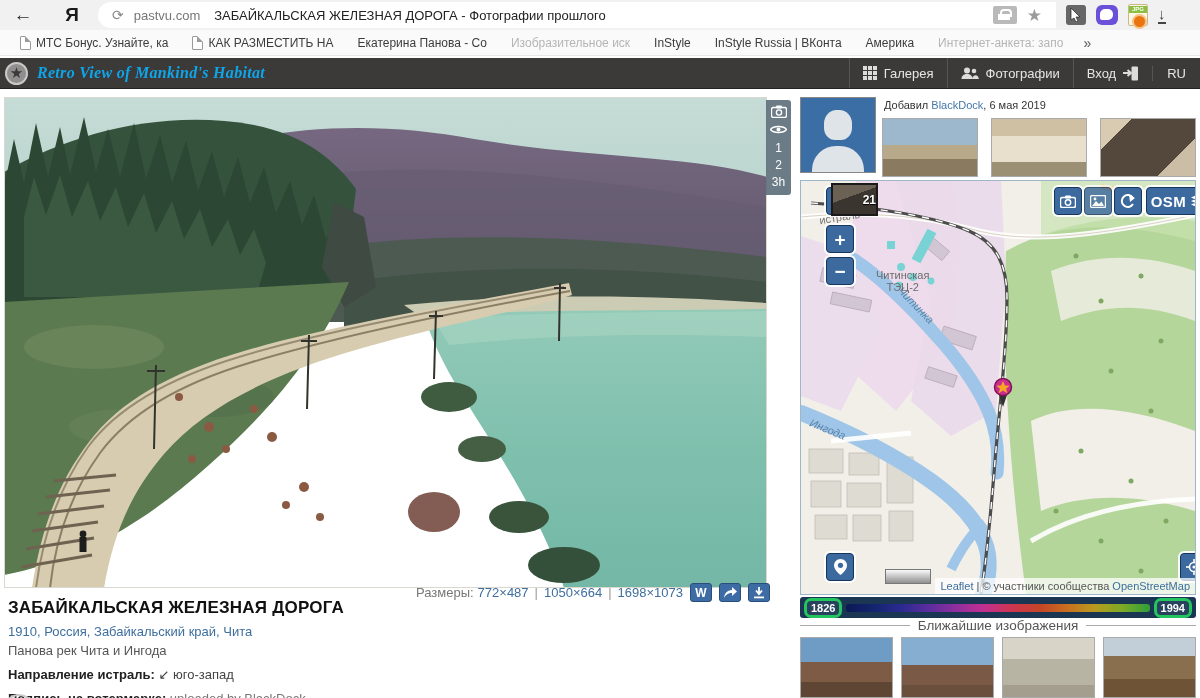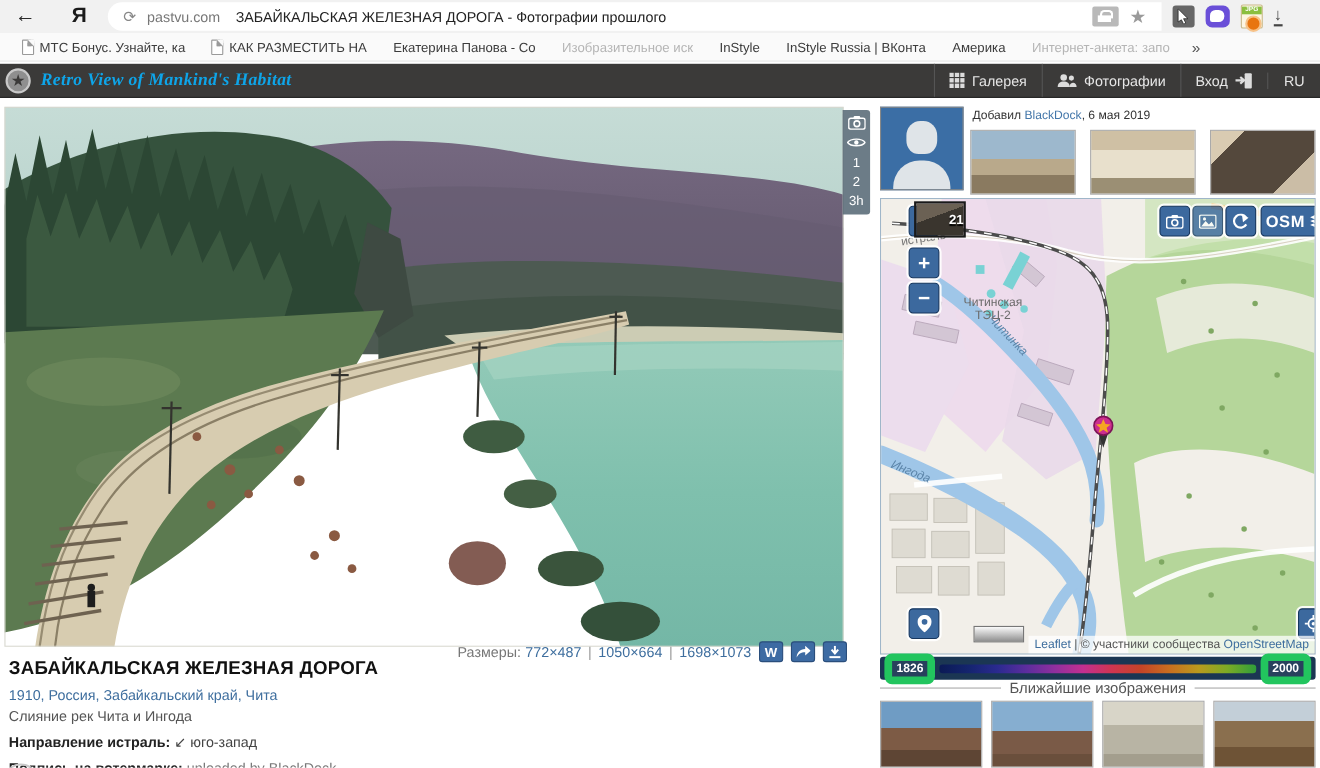--- a/index.html
+++ b/index.html
@@ -118,21 +118,21 @@
   .water-label { position:absolute; font-size:11px; font-style:italic; color:#5b84a8; }
   .attribution { position:absolute; right:0; bottom:0; background:rgba(255,255,255,.75); font-size:11px;
                  color:#555; padding:2px 5px; white-space:nowrap; }
   .attribution a { color:#3e6e9e; text-decoration:none; }
   .scalebox { position:absolute; left:84px; bottom:10px; width:46px; height:15px;
               background:linear-gradient(180deg,#fafafa,#8f8f8f); border:1px solid #777; }
 
   
   .yearbar { position:absolute; left:800px; top:597px; width:396px; height:21px; background:#1b3653;
              border-radius:3px; display:flex; align-items:center; padding:0 4px; gap:4px; }
-  .yearbadge { border:7px solid #22c55e; border-radius:7px; color:#fff; font-weight:bold; font-size:11px;
+  .yearbadge { border:3px solid #22c55e; border-radius:7px; color:#fff; font-weight:bold; font-size:11px;
                padding:0 4px; line-height:14px; background:rgba(255,255,255,.06); }
   .yeargrad { flex:1; height:8px; border-radius:3px;
               background:linear-gradient(90deg,#0b1a55,#14246e,#2a2a8f,#5b2d9e,#8f2f9e,#c22f90,#cf3550,#c44427,#c96f1f,#b99a1d,#7cab25,#2f9e3a); }
 
   
   .nearby-title { position:absolute; left:800px; top:618px; width:396px; display:flex; align-items:center;
                   gap:8px; color:#555; font-size:13.5px; }
   .nearby-title::before, .nearby-title::after { content:""; flex:1; border-top:1px solid #aaa; }
   .nthumbs { position:absolute; left:800px; top:637px; width:396px; display:flex; gap:8px; }
   .nthumb { width:93px; height:61px; border:1px solid #aaa; }
@@ -380,21 +380,21 @@
           <rect x="1" y="9.5" width="10" height="1.8" fill="#fff"></rect>
         </svg>
     </span>
   </div>
 
   <div class="title-block">
     <div class="p-title">ЗАБАЙКАЛЬСКАЯ ЖЕЛЕЗНАЯ ДОРОГА</div>
     <div class="p-meta">
       <a href="#" style="color:#3e6e9e;text-decoration:none;">1910</a><span class="comma">, </span><a href="#" style="color:#3e6e9e;text-decoration:none;">Россия</a><span class="comma">, </span><a href="#" style="color:#3e6e9e;text-decoration:none;">Забайкальский край</a><span class="comma">, </span><a href="#" style="color:#3e6e9e;text-decoration:none;">Чита</a>
     </div>
-    <div class="p-sub">Слияние рек Чита и Ингода</div>
+    <div class="p-sub">Панова рек Чита и Ингода</div>
     <div class="p-row">
       <b>Направление истраль:</b>
       <span>↙</span>
       <span>юго-запад</span>
     </div>
     <div class="p-row">
       <b>Подпись на вотермарке:</b>
       <span class="val-gray">uploaded by BlackDock</span>
     </div>
   </div>
@@ -570,21 +570,21 @@
 
     <div class="scalebox"></div>
     <div class="attribution">
       <a href="#">Leaflet</a><span> | </span><span>© участники сообщества </span><a href="#">OpenStreetMap</a>
     </div>
   </div>
 
   <div class="yearbar">
     <span class="yearbadge">1826</span>
     <div class="yeargrad"></div>
-    <span class="yearbadge">2000</span>
+    <span class="yearbadge">1994</span>
   </div>
 
   <div class="nearby-title">
     <span>Ближайшие изображения</span>
   </div>
   <div class="nthumbs">
     <div class="nthumb nt1"></div>
     <div class="nthumb nt2"></div>
     <div class="nthumb nt3"></div>
     <div class="nthumb nt4"></div>

